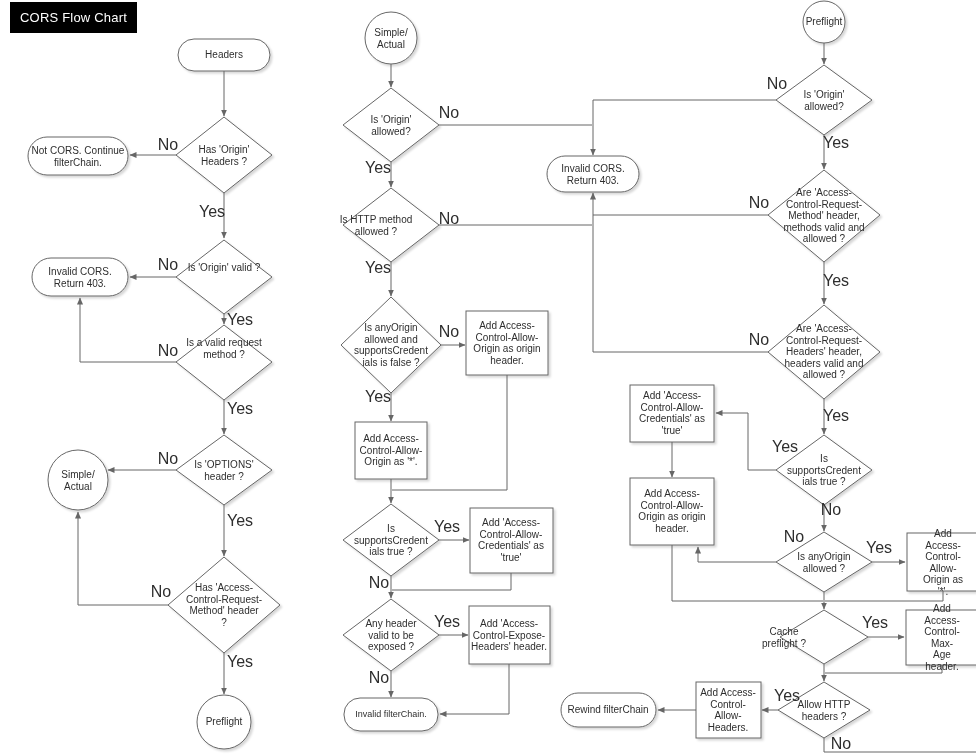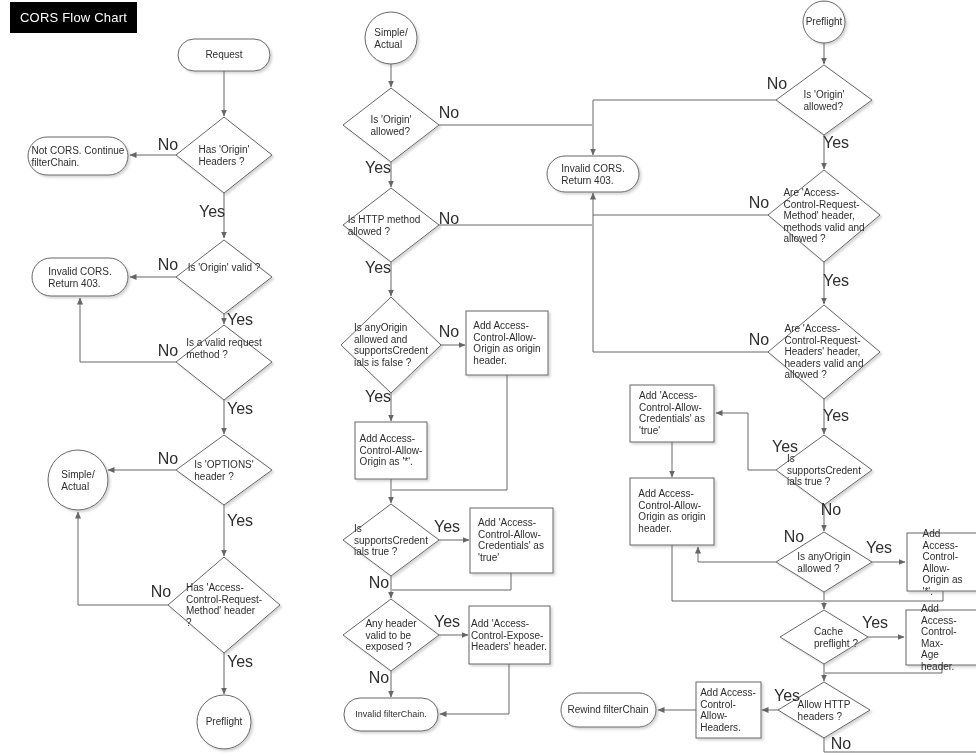--- a/index.html
+++ b/index.html
@@ -1,20 +1,20 @@
 <!DOCTYPE html>
 <html><head>
 <meta charset="utf-8">
 <style>
   * { margin:0; padding:0; box-sizing:border-box; }
   html,body { width:976px; height:756px; }
   body { background:#ffffff; font-family:"Liberation Sans", sans-serif; overflow:hidden; }
   .canvas { position:relative; width:976px; height:584px; background:#ffffff;margin-left:8px; }
   .canvas svg { position:absolute; left:0; top:0; }
-  .lbl { position:absolute; transform:translate(-50%,-50%); text-align:left;
+  .lbl { position:absolute; transform:translate(-50%,-50%); text-align:center;
          font-size:10px; line-height:1.15; color:#2e2e2e; white-space:pre-line; }
   .sm  { font-size:9px; }
   .tag { position:absolute; transform:translate(-50%,-50%); font-size:16px; color:#2e2e2e; }
   .title { position:absolute; left:2px; top:2px; background:#000; color:#fff;
            font-size:13px; padding:8px 10px; letter-spacing:.2px; }
 </style>
 </head>
 <body>
 
 <div class="canvas">
@@ -120,21 +120,21 @@
     <path d="M934,665 V673 H817"></path>
     <path d="M816,664 V681" marker-end="url(#arr)"></path>
     <path d="M770,710 H754" marker-end="url(#arr)"></path>
     <path d="M688,710 H650" marker-end="url(#arr)"></path>
     <path d="M816,738 V752 H975"></path>
   </g>
 </svg>
 
 <div class="title">CORS Flow Chart</div>
 
-<div class="lbl" style="left:216px;top:55px">Request</div>
+<div class="lbl" style="left:216px;top:55px">Headers</div>
 <div class="lbl" style="left:216px;top:155px">Has 'Origin'
 Headers ?</div>
 <div class="lbl" style="left:70px;top:156px">Not CORS. Continue
 filterChain.</div>
 <div class="lbl" style="left:216px;top:268px">Is 'Origin' valid ?</div>
 <div class="lbl" style="left:72px;top:277px">Invalid CORS.
 Return 403.</div>
 <div class="lbl" style="left:216px;top:348px">Is a valid request
 method ?</div>
 <div class="lbl" style="left:216px;top:470px">Is 'OPTIONS'
@@ -144,21 +144,21 @@
 <div class="lbl" style="left:216px;top:605px">Has 'Access-
 Control-Request-
 Method' header
 ?</div>
 <div class="lbl" style="left:216px;top:722px">Preflight</div>
 
 <div class="lbl" style="left:383px;top:38px">Simple/
 Actual</div>
 <div class="lbl" style="left:383px;top:125px">Is 'Origin'
 allowed?</div>
-<div class="lbl" style="left:376px;top:225px">Is HTTP method
+<div class="lbl" style="left:368px;top:225px">Is HTTP method
 allowed ?</div>
 <div class="lbl" style="left:383px;top:345px">Is anyOrigin
 allowed and
 supportsCredent
 ials is false ?</div>
 <div class="lbl" style="left:499px;top:343px">Add Access-
 Control-Allow-
 Origin as origin
 header.</div>
 <div class="lbl" style="left:383px;top:450px">Add Access-
@@ -203,21 +203,21 @@
 'true'</div>
 <div class="lbl" style="left:664px;top:511px">Add Access-
 Control-Allow-
 Origin as origin
 header.</div>
 <div class="lbl" style="left:816px;top:562px">Is anyOrigin
 allowed ?</div>
 <div class="lbl" style="left:935px;top:562px">Add Access-
 Control-Allow-
 Origin as '*'.</div>
-<div class="lbl" style="left:828px;top:637px">Cache
+<div class="lbl" style="left:776px;top:637px">Cache
 preflight ?</div>
 <div class="lbl" style="left:934px;top:637px">Add Access-
 Control-Max-
 Age header.</div>
 <div class="lbl" style="left:816px;top:710px">Allow HTTP
 headers ?</div>
 <div class="lbl" style="left:720px;top:710px">Add Access-
 Control-
 Allow-
 Headers.</div>

